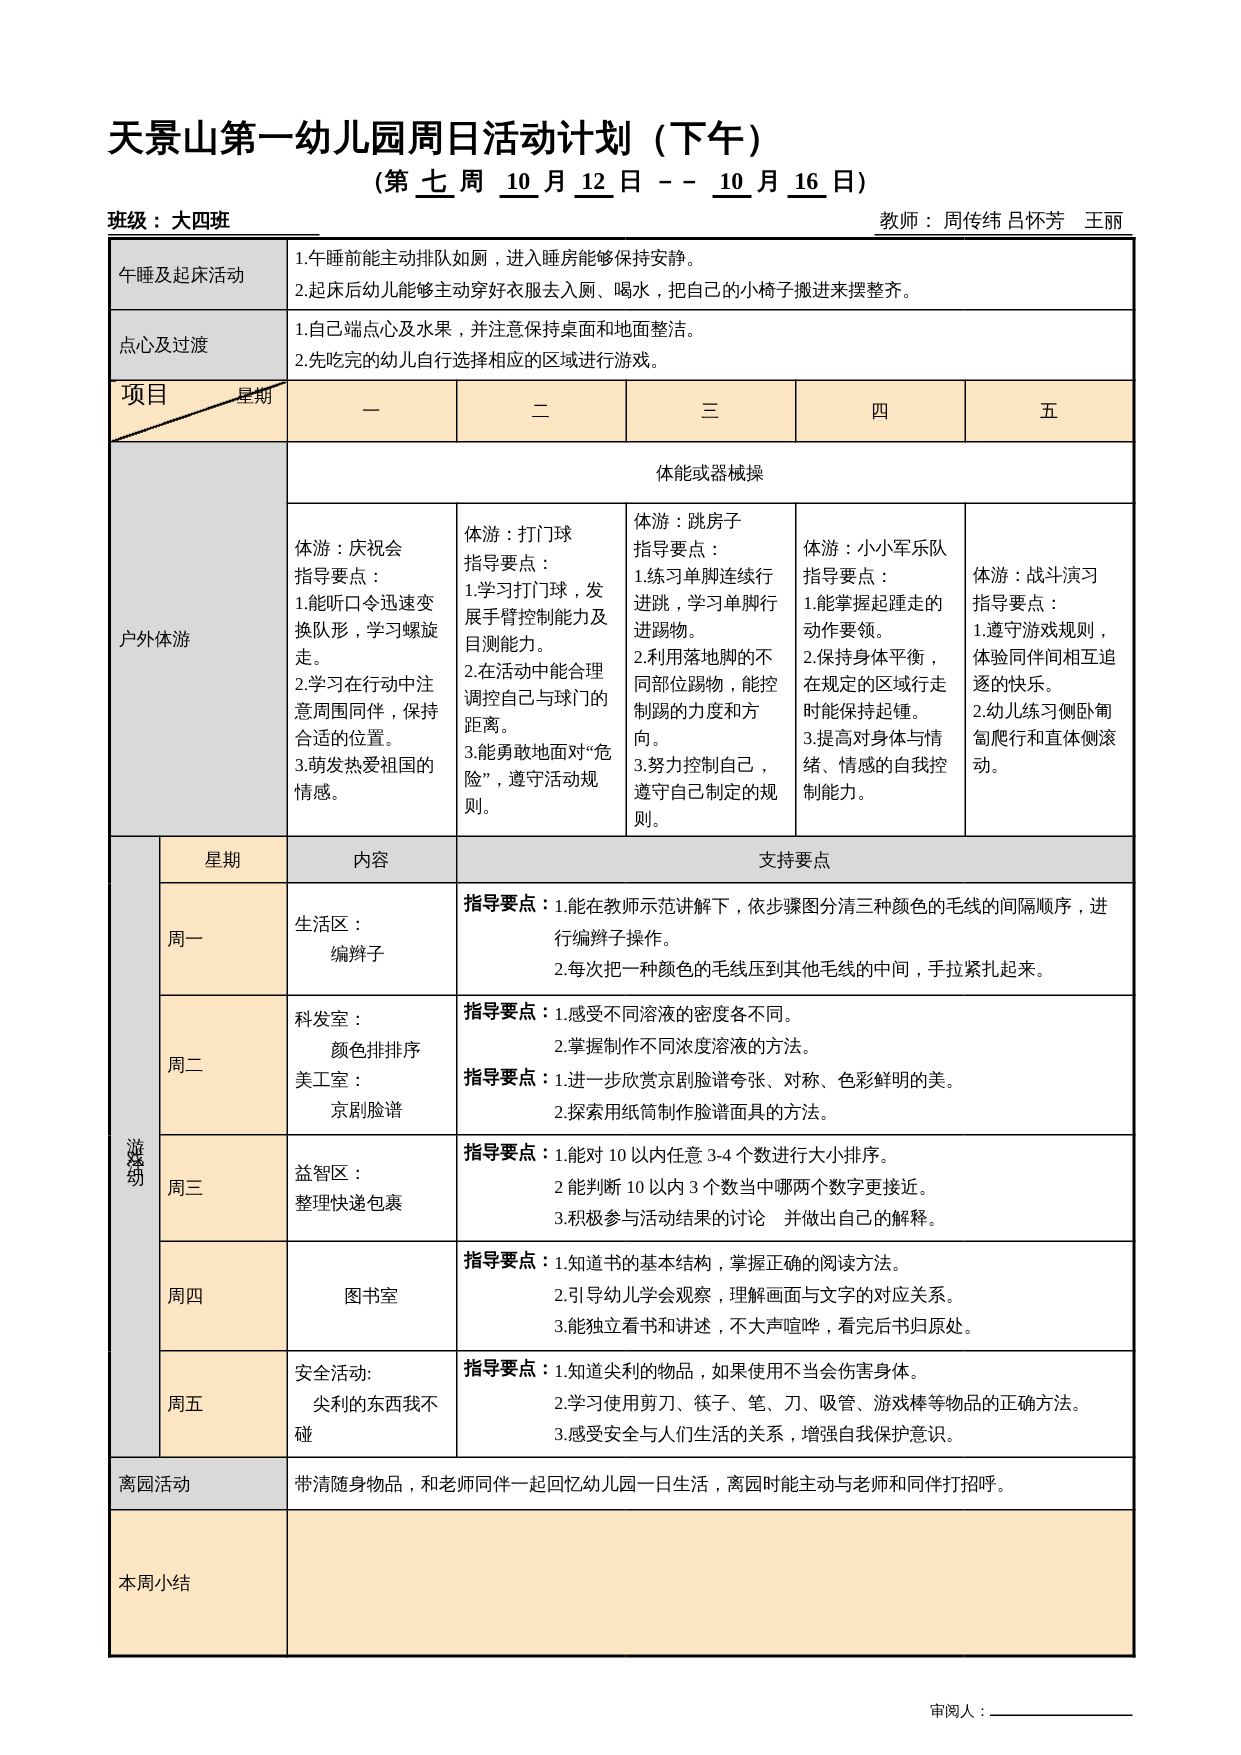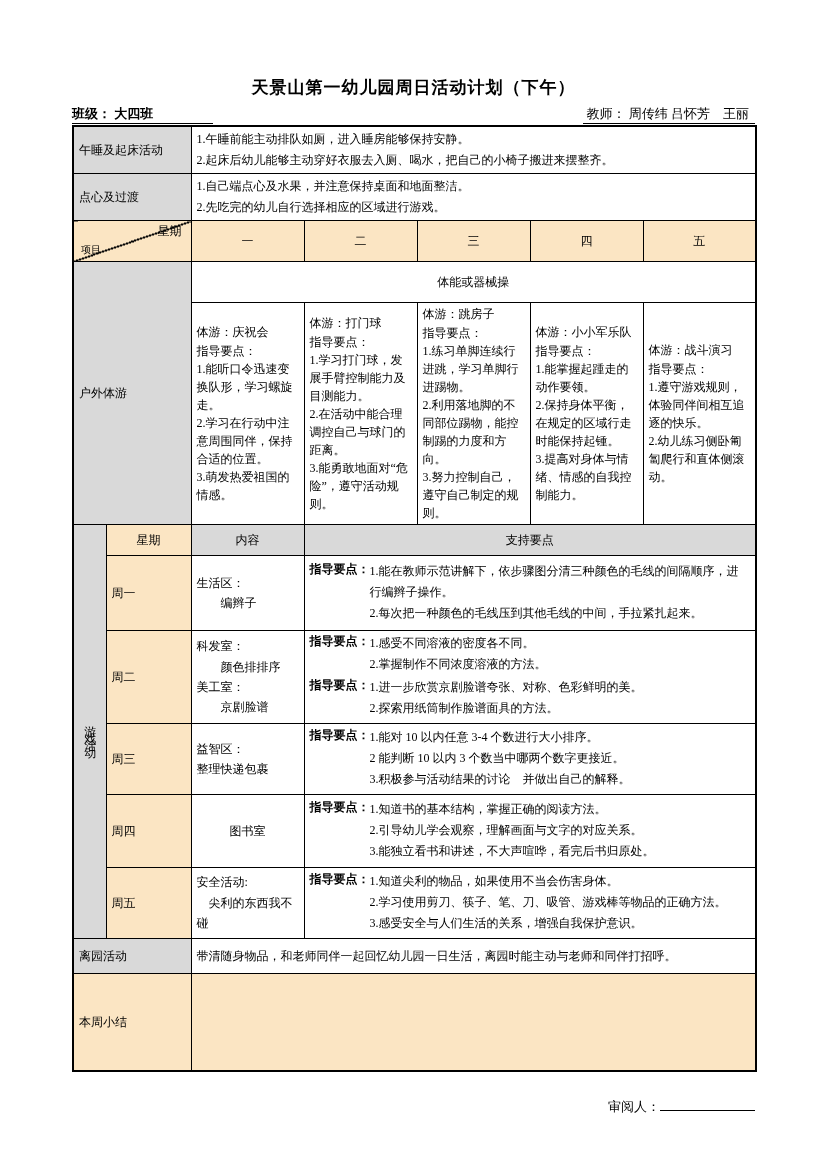--- a/index.html
+++ b/index.html
@@ -3,21 +3,21 @@
 <meta charset="utf-8">
 <style>
   html,body { margin:0; padding:0; background:#ffffff; }
   body {
     width:827px; height:1170px;
     font-family:"Liberation Serif","DejaVu Serif",serif;
     color:#000;
   }
   .page { box-sizing:border-box; width:827px; padding:76px 72px 0 72px; }
 
-  .title { font-size:17px; font-weight:bold; text-align:center; letter-spacing:1px; }
+  .title { font-size:24px; font-weight:bold; letter-spacing:1px; }
   .subtitle { font-size:16px; font-weight:bold; text-align:center; margin-top:3px; }
   .subtitle .blank { border-bottom:2px solid #000; padding:0 5px; }
   .subtitle .gap { padding:0 3px; }
 
   .inforow { display:flex; justify-content:space-between; align-items:flex-end;
              font-size:13px; margin-top:6px; margin-bottom:1px; }
   .ulined { border-bottom:1px solid #000; }
   .class-field { padding-right:60px;font-weight:bold; }
   .teacher-field { padding-right:6px; padding-left:4px; }
 
@@ -43,49 +43,64 @@
   tr.r-depart td { height:30px; }
   tr.r-summary td { height:92px; }
 
   
   td.diag { position:relative; padding:0;
     background-image:linear-gradient(to bottom right,
       transparent calc(50% - 0.8px), #000 calc(50% - 0.8px),
       #000 calc(50% + 0.8px), transparent calc(50% + 0.8px));
   }
   td.diag .c-top { position:absolute; top:2px; right:9px; font-size:12px; }
-  td.diag .c-bottom { position:absolute; bottom:4px; left:7px; font-size:10px; }
+  td.diag .c-bottom { position:absolute; bottom:20px; left:7px; font-size:16px; }
 
   
   td.oday { font-size:11.5px; line-height:1.5; padding:2px 4px; }
   td.oday .otitle { margin-bottom:1px; }
   td.oday .preline { line-height:1.5; }
 
   
   td.vlabel { text-align:center; padding:0; }
   td.vlabel .vtxt { writing-mode:vertical-lr; text-orientation:upright;
                     letter-spacing:7px; display:inline-block; }
   td.content { line-height:1.7; }
   td.content.center { text-align:center;margin-left:43px; }
   td.support { vertical-align:top; padding-top:5px; }
   .group { display:flex; align-items:flex-start; margin-bottom:2px; }
   .glabel { font-weight:bold; white-space:nowrap; flex:0 0 auto; }
   .gitems { flex:1 1 auto; }
 
-  .reviewer { width:683px; text-align:right; font-size:13px; margin-top:24px; }
+  .reviewer { width:683px; text-align:right; font-size:10px; margin-top:24px; }
   .rev-blank { display:inline-block; width:95px; height:14px;
                border-bottom:1px solid #000; }
 </style>
 </head>
 <body>
 
 <div class="page">
 
   <div class="title">天景山第一幼儿园周日活动计划（下午）</div>
 
+  <div class="subtitle">
+    <span>（第</span>
+    <span class="blank">七</span>
+    <span>周</span>
+    <span class="gap"></span>
+    <span class="blank">10</span>
+    <span>月</span>
+    <span class="blank">12</span>
+    <span>日</span>
+    <span class="gap">－－</span>
+    <span class="blank">10</span>
+    <span>月</span>
+    <span class="blank">16</span>
+    <span>日）</span>
+  </div>
 
   <div class="inforow">
     <span class="ulined class-field"><span>班级：</span> <span>大四班</span></span>
     <span class="ulined teacher-field"><span>教师：</span> <span>周传纬 吕怀芳　王丽</span></span>
   </div>
 
   <table class="plan">
     <colgroup>
       <col style="width:33px">
         <col style="width:85px">

